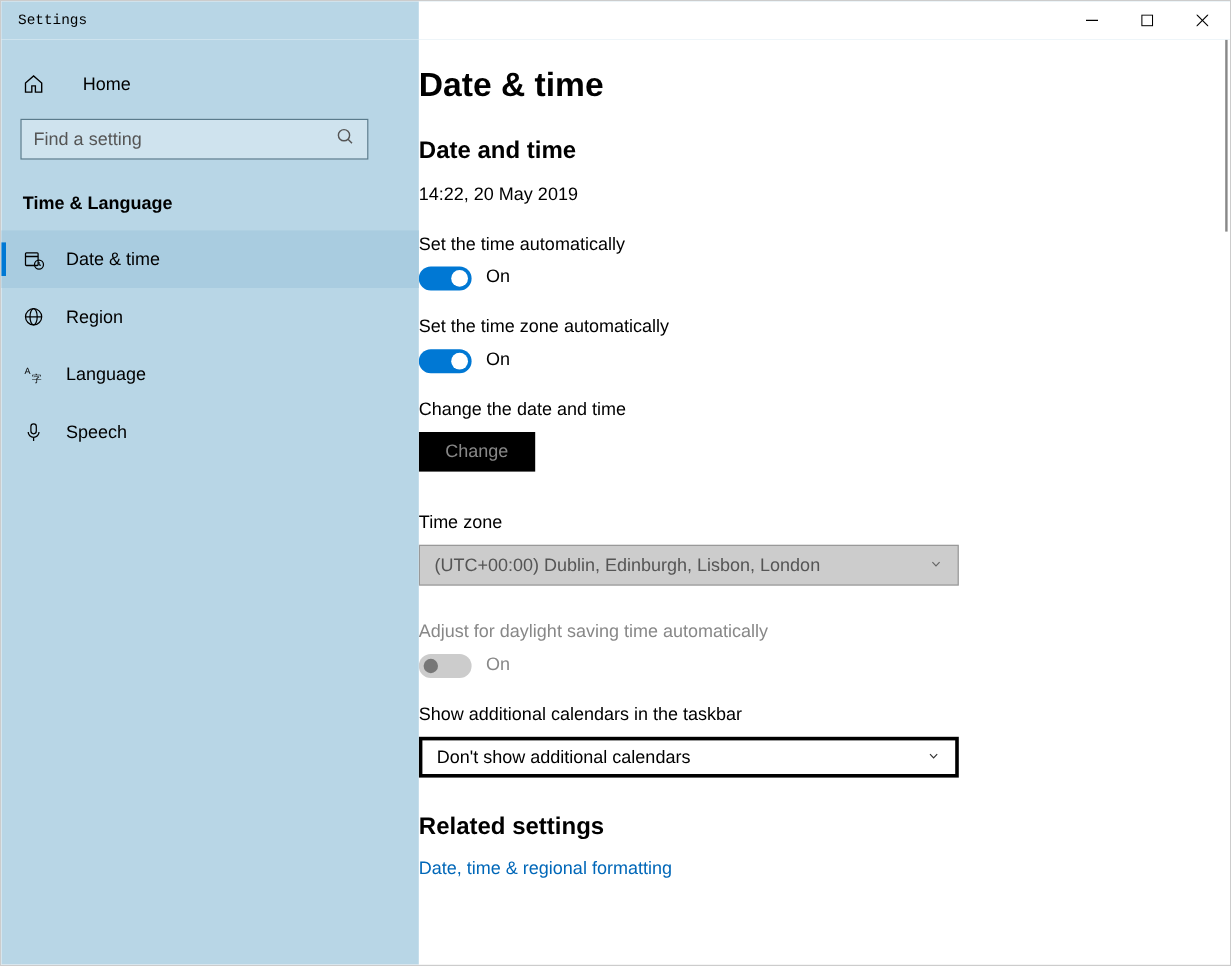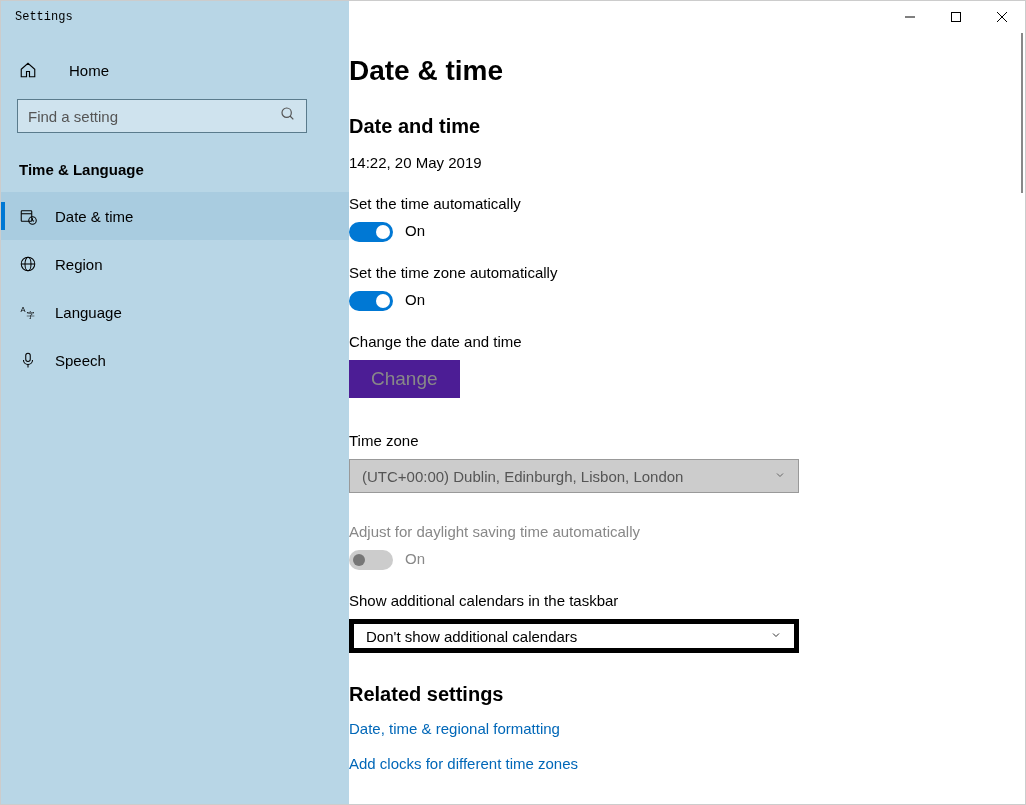--- a/index.html
+++ b/index.html
@@ -38,26 +38,26 @@
     
     .setting-label { font-size:15px; margin-bottom: 10px;}
     .toggle-row { display:flex; align-items:flex-start; gap:12px; margin-bottom: 22px;}
     .toggle { width:44px; height:20px; border-radius:10px; position:relative;}
     .toggle.on { background:#0078d4;}
     .toggle.on .knob { position:absolute; right:3px; top:3px; width:14px; height:14px; background:#fff; border-radius:50%;}
     .toggle.disabled { background:#ccc; }
     .toggle.disabled .knob { position:absolute; left:4px; top:4px; width:12px; height:12px; background:#777; border-radius:50%;}
     .toggle-text { font-size:15px;}
     
-    .btn { padding: 8px 22px; font-size:19px; background:#4c1d95; border:none; color:#888;}
+    .btn { padding: 8px 22px; font-size:15px; background:#000000; border:none; color:#888;}
     
     .grey-label { font-size:15px; color:#888; margin-bottom:10px;}
     
     .dropdown { width: 450px; height:34px; border:1px solid #999; background:#ccc; display:flex; align-items:center; justify-content:space-between; padding:0 12px; font-size:15px; color:#555; margin-bottom:30px;text-align:right;}
-    .dropdown.enabled { background:#fff; border:5px solid #000000; color:#000;}
+    .dropdown.enabled { background:#fff; border:3px solid #000000; color:#000;}
     .chev { font-size:12px;}
     
     .link { color:#0067b8; font-size:15px; display:block; margin-bottom:18px; text-decoration:none;}
     
     .scrollbar-indicator { position:absolute; right:2px; top:0; width:2px; height:160px; background:#888;}
     .content > * , .content .inner > * {  }
     .mt { margin-top: 30px;}
   </style>
 </head>
 <body>
@@ -212,17 +212,16 @@
           <span class="chev">
             <svg width="12" height="12" viewBox="0 0 24 24" fill="none" stroke="#333" stroke-width="2">
                 <polyline points="6 9 12 15 18 9"></polyline>
               </svg>
           </span>
         </div>
 
         
         <h2 class="section" style="margin-top:30px; margin-bottom:14px;">Related settings</h2>
         <a href="#" class="link">Date, time &amp; regional formatting</a>
-        <a href="#" class="link">Add clocks for different time zones</a>
       </div>
     </div>
   </div>
 </div>
 
 </body></html>

